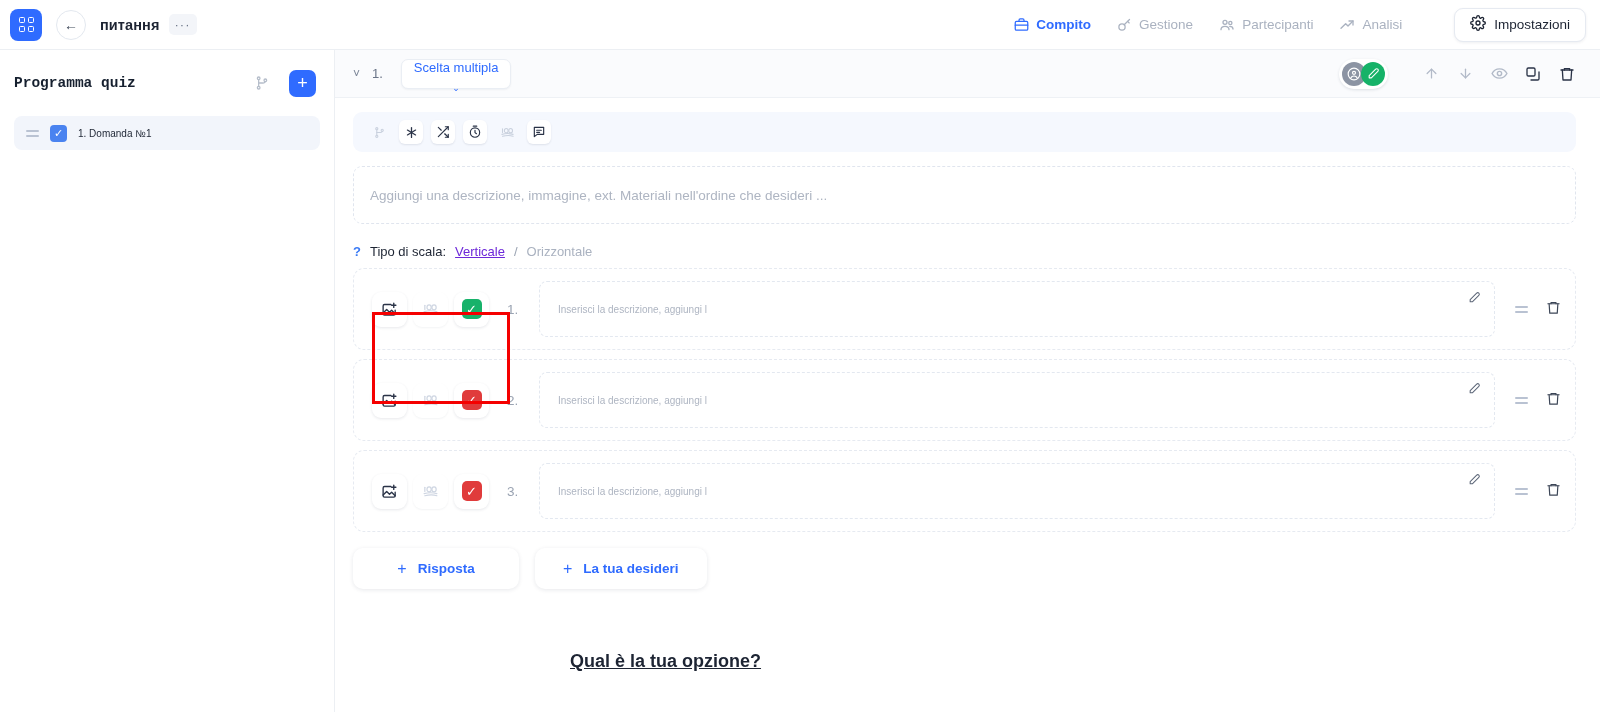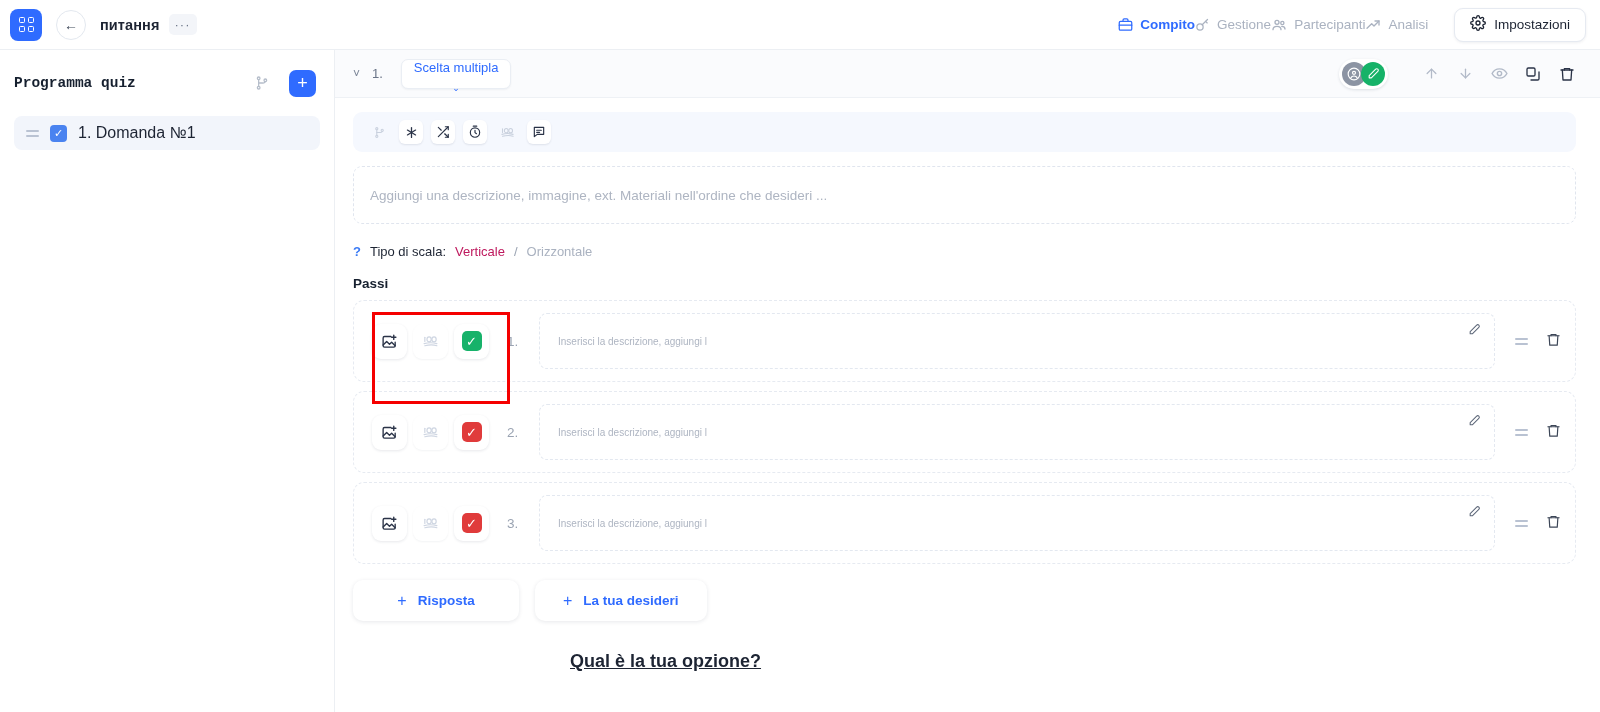--- a/index.html
+++ b/index.html
@@ -35,21 +35,21 @@
   }
   .doc-title {
     margin-left: 14px; font-size: 14.5px; font-weight: bold; color: #1d2433; letter-spacing: .1px;
   }
   .dots-btn {
     margin-left: 9px; height: 21px; padding: 0 6px; border-radius: 5px;
     background: #f3f5f9; color: #6b7588; font-size: 13px;
     display: flex; align-items: center; justify-content: center; cursor: pointer;
     letter-spacing: 1px; line-height: 1;
   }
-  .nav { margin-left: auto; display: flex; align-items: center; }
+  .nav { margin-left: auto; display: flex; align-items: center; gap: 26px; }
   .nav-item {
     display: flex; align-items: center; gap: 7px;
     font-size: 13.5px; color: #aab2c0; cursor: pointer; white-space: nowrap;
   }
   .nav-item.active { color: #2f6bff; font-weight: bold; }
   .nav-item svg { display: block; }
   .settings-btn {
     margin-left: 26px; height: 34px; padding: 0 15px; border-radius: 9px;
     background: #fff; border: 1px solid #e6eaf1;
     box-shadow: 0 1px 3px rgba(20,30,60,.07);
@@ -80,21 +80,21 @@
     display: flex; align-items: center; padding: 0 12px; gap: 11px; cursor: pointer;
   }
   .drag-dots { display: flex; flex-direction: column; gap: 3px; cursor: grab; }
   .drag-dots i { display: block; width: 13px; height: 2px; border-radius: 2px; background: #b9c2d2; }
   .cb {
     width: 17px; height: 17px; border-radius: 4px;
     display: flex; align-items: center; justify-content: center;
     color: #fff; font-size: 11px; line-height: 1; cursor: pointer; flex-shrink: 0;
   }
   .cb.blue { background: #4a83f0; }
-  .q-label { font-size: 16px; color: #1d2433; }
+  .q-label { font-size: 10px; color: #1d2433; }
 
   
   .main { flex: 1; min-width: 0; display: flex; flex-direction: column; background: #fff; }
   .q-header {
     height: 48px; min-height: 48px; display: flex; align-items: center;
     padding: 0 18px 0 14px; background: #fafbfd; border-bottom: 1px solid #eef1f5;
   }
   .chev { color: #7b8597; font-size: 12px; cursor: pointer; padding: 4px; line-height: 1; }
   .q-num { margin-left: 8px; font-size: 13px; color: #6b7588; }
   .type-pill {
@@ -135,21 +135,21 @@
 
   .desc-box {
     margin-top: 14px; height: 58px; border: 1px dashed #e0e5ee; border-radius: 9px;
     display: flex; align-items: center; padding: 0 16px;
     font-size: 13.5px; color: #aeb5c2; cursor: text;
   }
 
   .scale-row { margin-top: 20px; display: flex; align-items: center; gap: 9px; font-size: 13px; }
   .qmark { color: #3b7bf5; font-weight: bold; font-size: 13px; cursor: pointer; }
   .scale-lbl { color: #1d2433; }
-  .scale-a { color: #be185d; cursor: pointer; }
+  .scale-a { color: #6d28d9; cursor: pointer; text-decoration: underline; }
   .scale-sep { color: #9aa3b2; }
   .scale-b { color: #aab2c0; cursor: pointer; }
 
   .steps-title { margin-top: 17px; font-size: 13.5px; font-weight: bold; color: #16202f; }
 
   
   .ans-row {
     margin-top: 9px; border: 1px dashed #e6eaf1; border-radius: 11px;
     height: 82px; display: flex; align-items: center; padding: 0 14px 0 6px; position: relative;
   }
@@ -416,21 +416,20 @@
         </div>
 
         <div class="scale-row">
           <span class="qmark">?</span>
           <span class="scale-lbl">Tipo di scala:</span>
           <span class="scale-a">Verticale</span>
           <span class="scale-sep">/</span>
           <span class="scale-b">Orizzontale</span>
         </div>
 
-        <div class="steps-title">Passi</div>
 
         <div class="ans-row">
           <div class="ans-tools">
             <div class="tool-sq">
               <svg width="17" height="17" viewBox="0 0 24 24" fill="none" stroke="currentColor" stroke-width="1.9" stroke-linecap="round" stroke-linejoin="round">
                   <path d="M20 13v5a2 2 0 0 1-2 2H5a2 2 0 0 1-2-2V7a2 2 0 0 1 2-2h9"></path>
                   <path d="m3 17 5-5 4 4 3-3 5 5"></path>
                   <path d="M18 3v6"></path>
                   <path d="M15 6h6"></path>
                 </svg>

